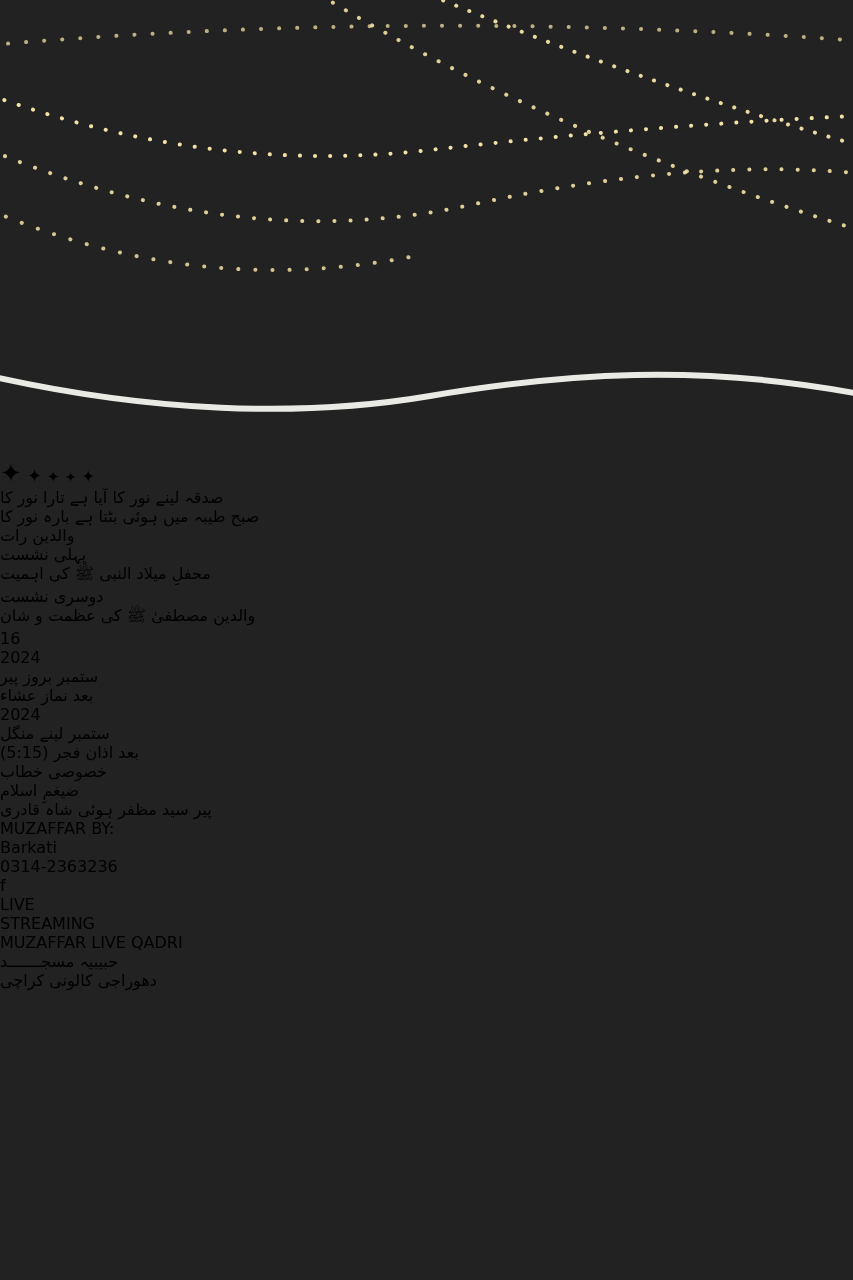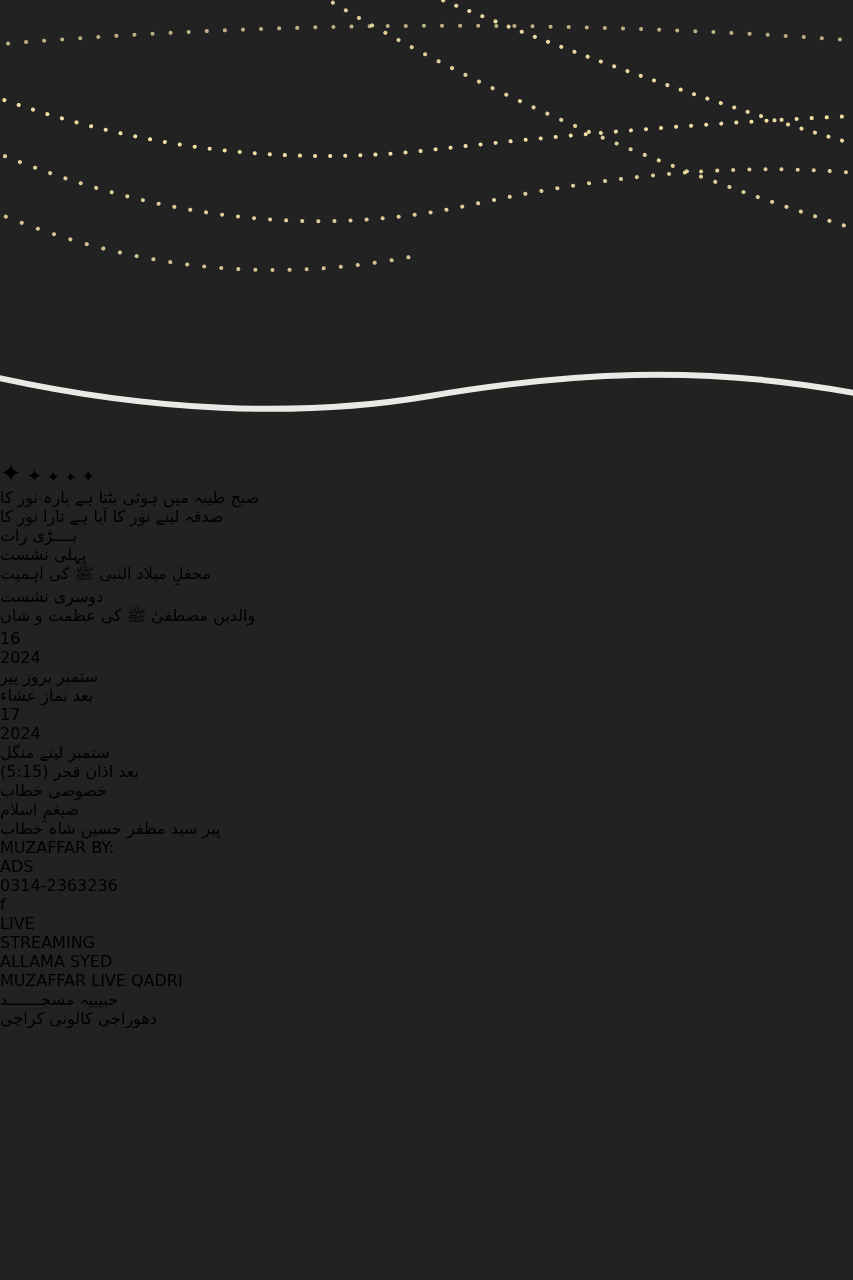--- a/index.html
+++ b/index.html
@@ -252,25 +252,25 @@
   <div class="dome-finial"></div>
   <div class="wave-flag big"></div>
   <div class="wave-flag small"></div>
   <span class="sparkle" style="left:190px;top:330px;font-size:26px">✦</span>
   <span class="sparkle" style="left:255px;top:395px;font-size:18px">✦</span>
   <span class="sparkle" style="left:120px;top:430px;font-size:15px">✦</span>
   <span class="sparkle" style="left:300px;top:300px;font-size:14px">✦</span>
   <span class="sparkle" style="left:78px;top:282px;font-size:16px">✦</span>
 
   
+  <div class="verse verse2 urdu t-outline-b">صدقہ لینے نور کا آیا ہے تارا نور کا</div>
   <div class="verse verse1 urdu t-outline-b">صبح طیبہ میں ہوئی بٹتا ہے بارہ نور کا</div>
-  <div class="verse verse2 urdu t-outline-b">صدقہ لینے نور کا آیا ہے تارا نور کا</div>
-
-  
-  <div class="big-night">بــــڑی رات</div>
+
+  
+  <div class="big-night">والدین رات</div>
 
   
   <div class="session session-first urdu">
     <div class="session-label t-outline-b">پہلی نشست</div>
     <div class="session-box">
       <span>محفلِ میلاد النبی ﷺ کی اہمیت</span>
     </div>
   </div>
   <div class="session session-second urdu">
     <div class="session-label t-outline-b">دوسری نشست</div>
@@ -280,60 +280,58 @@
   </div>
 
   
   <div class="scroll scroll-right urdu">
     <div class="date-badge badge-16">16</div>
     <div class="year">2024</div>
     <div class="weekday">ستمبر بروز پیر</div>
     <div class="timing">بعد نماز عشاء</div>
   </div>
   <div class="scroll scroll-left urdu">
-    <div class="date-badge badge-17">17</div>
     <div class="year">2024</div>
     <div class="weekday">ستمبر لینے منگل</div>
     <div class="timing">بعد اذان فجر (5:15)</div>
   </div>
 
   
   <div class="organizer urdu">
   </div>
 
   
   <div class="speaker-banner">
     <div class="speaker-inner urdu">
       <div class="special-pill">خصوصی خطاب</div>
       <div class="honorific">ضیغمِ اسلام</div>
-      <div class="speaker-name">پیر سید مظفر حسین شاہ خطاب</div>
+      <div class="speaker-name">پیر سید مظفر ہوئی شاہ قادری</div>
     </div>
   </div>
 
   
   <div class="designer">
     <div class="designer-heading t-outline-b">MUZAFFAR BY:</div>
     <div class="designer-card">
-      <div class="brand-sub">ADS</div>
+      <div class="brand">Barkati</div>
       <div class="phone-pill">0314-2363236</div>
     </div>
   </div>
 
   
   <div class="live-banner">
     <div class="live-content">
       <div class="live-row">
         <div class="fb-outer">
           <div class="fb-inner">f</div>
         </div>
         <div class="live-badge">
           <div class="live-word">LIVE</div>
           <div class="streaming-word">STREAMING</div>
         </div>
-        <div class="en-name1">ALLAMA SYED</div>
       </div>
       <div class="en-name2">MUZAFFAR LIVE QADRI</div>
     </div>
   </div>
   <div class="photo-circle">
     <div class="ph-turban"></div>
     <div class="ph-face"></div>
     <div class="ph-beard"></div>
     <div class="ph-body"></div>
     <div class="ph-desk"></div>

